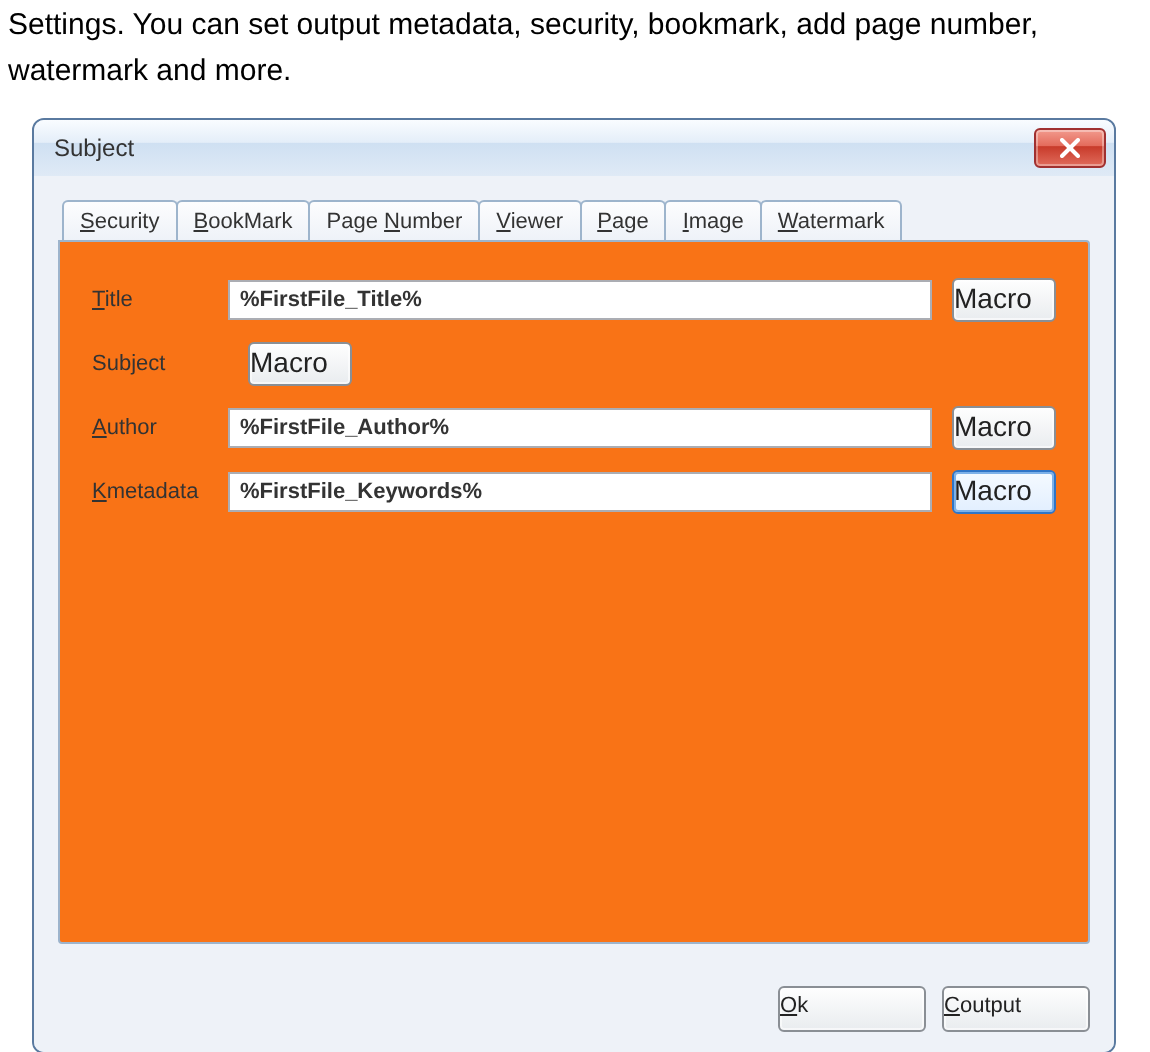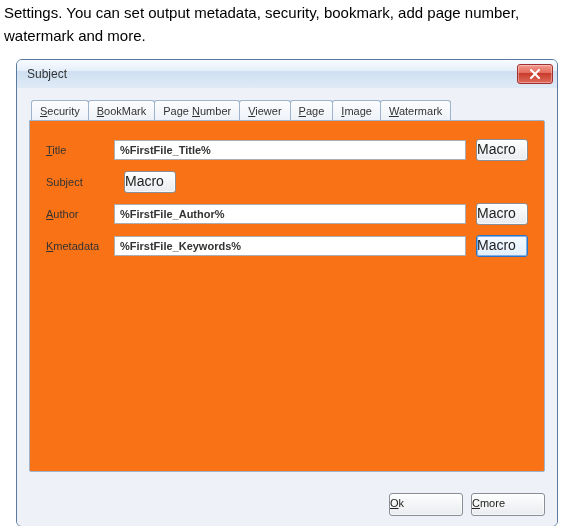--- a/index.html
+++ b/index.html
@@ -239,17 +239,17 @@
           <div class="label"><span class="ul">K</span><span>metadata</span></div>
           <input class="text" type="text" value="%FirstFile_Keywords%" style="">
           <div class="macro focused">Macro</div>
         </div>
 
       </div>
     </div>
 
     <div class="footer">
       <div class="btn"><span class="ul">O</span><span>k</span></div>
-      <div class="btn"><span class="ul">C</span><span>more</span></div>
+      <div class="btn"><span class="ul">C</span><span>output</span></div>
     </div>
 
   </div>
 </div>
 
 </body></html>

